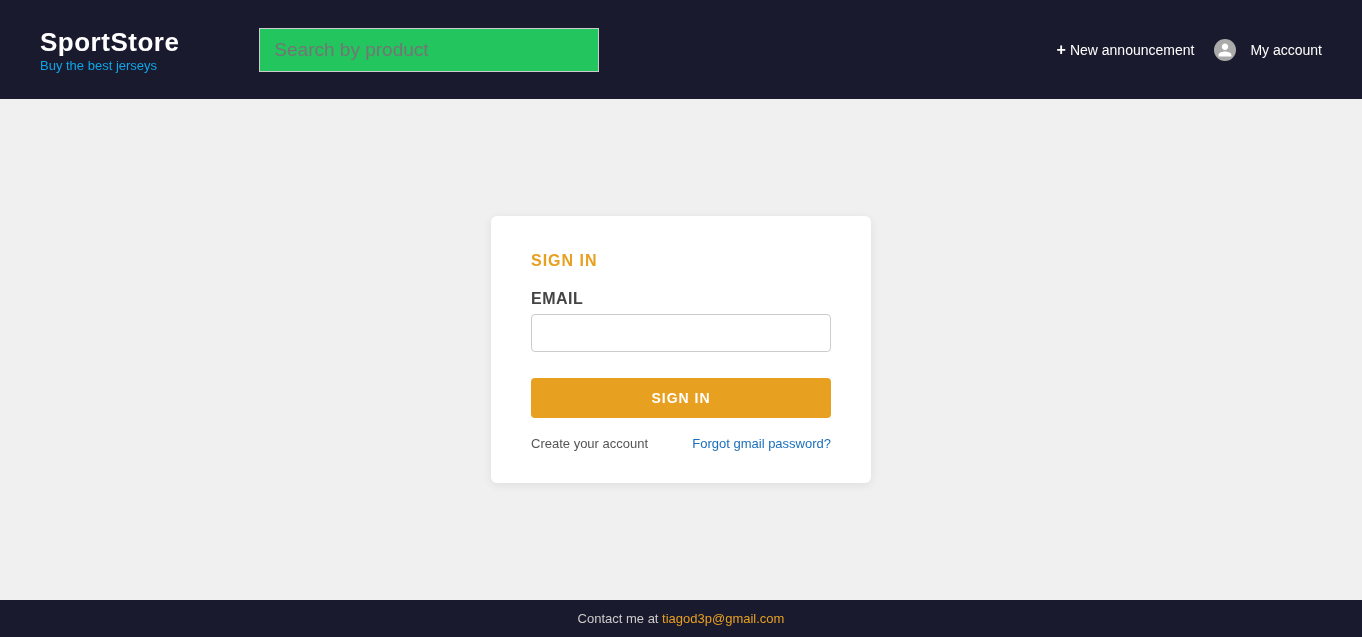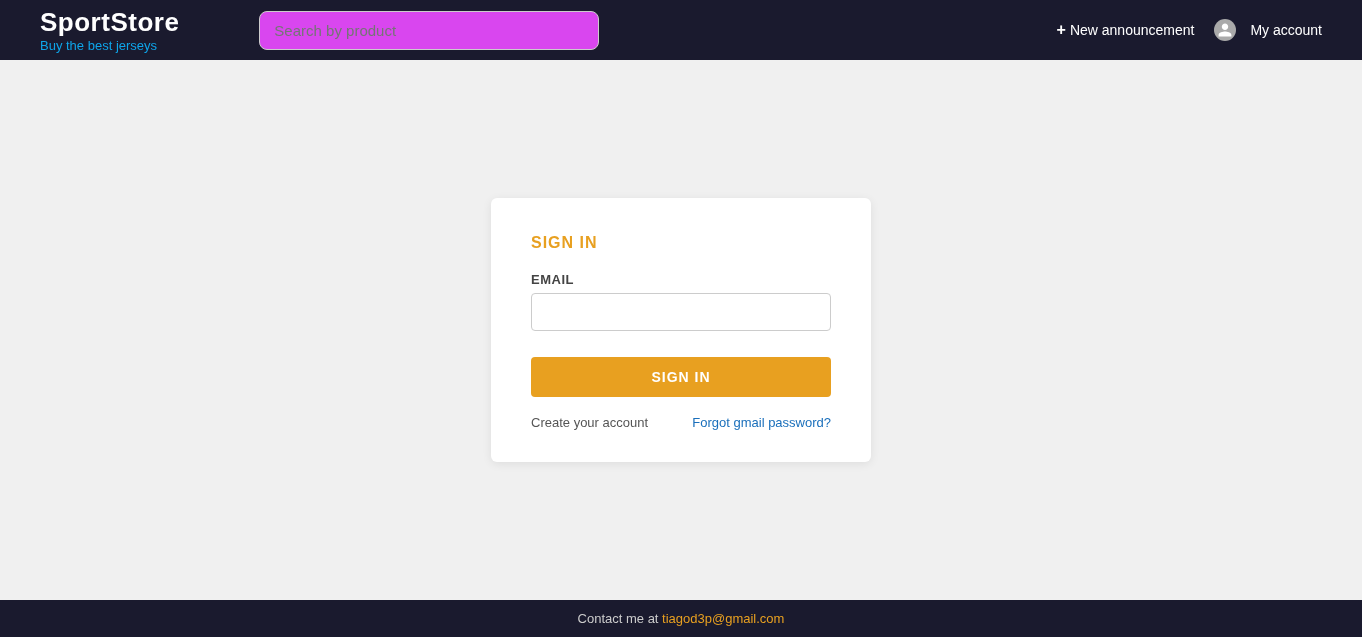--- a/index.html
+++ b/index.html
@@ -4,21 +4,21 @@
   <style>
     * { margin: 0; padding: 0; box-sizing: border-box; }
     body { font-family: Arial, sans-serif; background: #f0f0f0; min-height: 637px; display: flex; flex-direction: column; }
 
     
     .header {
       background: #1a1a2e;
       display: flex;
       align-items: center;
       padding: 0 40px;
-      height: 60px;
+      height: 99px;
       gap: 20px;
     }
     .logo-area {
       display: flex;
       flex-direction: column;
       margin-right: 60px;
     }
     .logo-title {
       color: #ffffff;
       font-size: 26px;
@@ -30,23 +30,23 @@
       font-size: 13px;
     }
     .search-container {
       flex: 1;
       max-width: 340px;
     }
     .search-input {
       width: 100%;
       padding: 10px 14px;
       border: 1px solid #ccc;
-      border-radius: 8px;
-      font-size: 15px;
-      background: #d946ef;
+      border-radius: 0;
+      font-size: 19px;
+      background: #22c55e;
       outline: none;
     }
     .header-actions {
       display: flex;
       align-items: center;
       gap: 20px;
       margin-left: auto;
     }
     .new-announcement-btn {
       background: transparent;
@@ -107,21 +107,21 @@
       font-size: 16px;
       font-weight: bold;
       letter-spacing: 1px;
       margin-bottom: 20px;
     }
     .form-group {
       margin-bottom: 18px;
     }
     .form-label {
       display: block;
-      font-size: 13px;
+      font-size: 16px;
       font-weight: bold;
       color: #444;
       margin-bottom: 6px;
       letter-spacing: 0.5px;
     }
     .form-input {
       width: 100%;
       padding: 10px 12px;
       border: 1px solid #ccc;
       border-radius: 4px;

